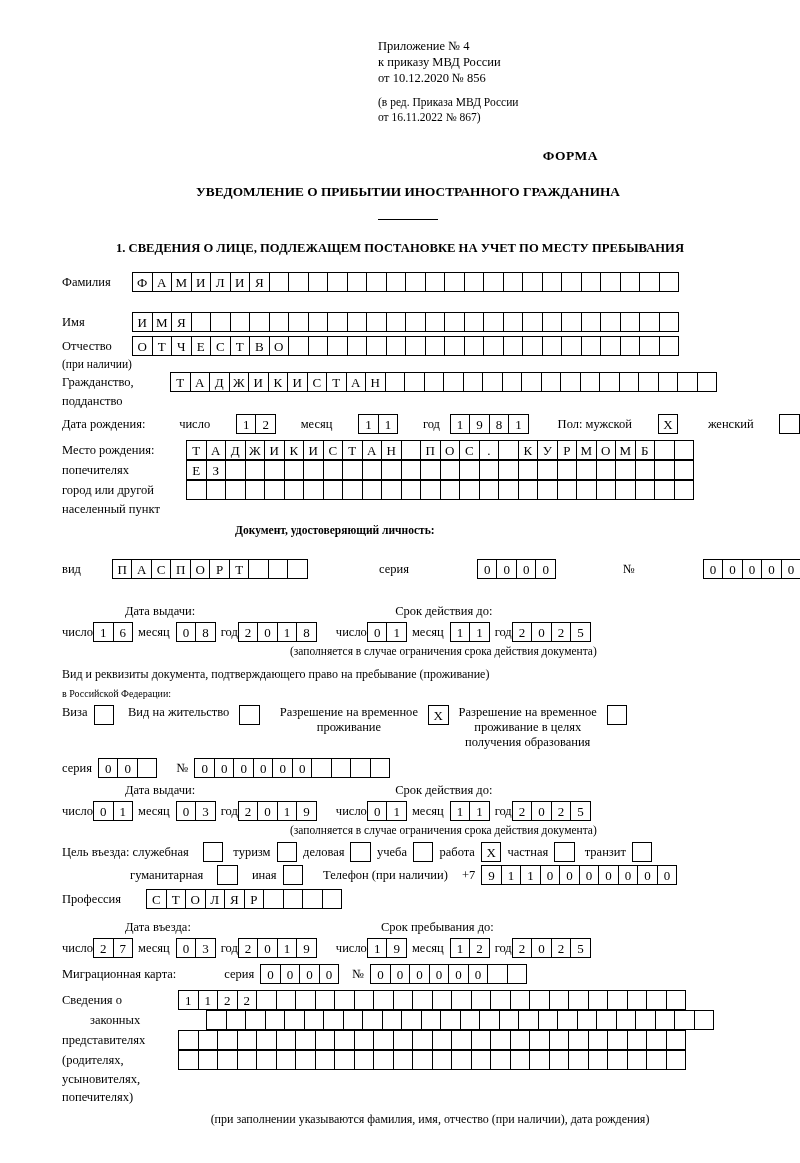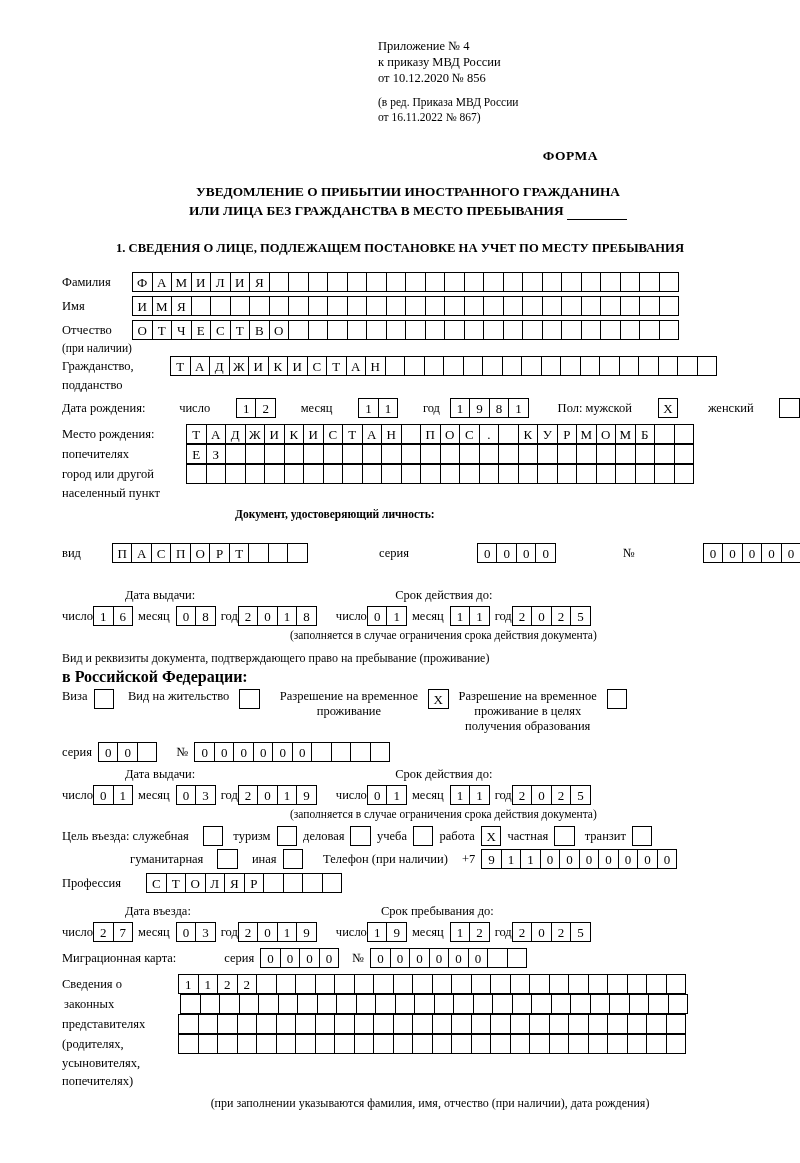--- a/index.html
+++ b/index.html
@@ -132,28 +132,28 @@
     <div class="blk2">
       <div>(в ред. Приказа МВД России</div>
       <div>от 16.11.2022 № 867)</div>
     </div>
   </div>
 
   <div class="forma">ФОРМА</div>
 
   <div class="title">
     <div>УВЕДОМЛЕНИЕ О ПРИБЫТИИ ИНОСТРАННОГО ГРАЖДАНИНА</div>
-    <div class="line2"><span>ИЛИ ЛИЦА БЕЗ ГРАЖДАНСТВА В МЕСТО ПРЕБЫВАНИЯ</span> <span class="ul"></span></div>
+    <div class="line2"> <span class="ul"></span></div>
   </div>
 
   <div class="section1">1. СВЕДЕНИЯ О ЛИЦЕ, ПОДЛЕЖАЩЕМ ПОСТАНОВКЕ НА УЧЕТ ПО МЕСТУ ПРЕБЫВАНИЯ</div>
 
   <div class="form">
 
-    <div class="row" style="margin-bottom:4px;">
+    <div class="row" style="margin-bottom:20px;">
       <div class="lbl" style="width:70px;margin-left:62px;">Фамилия</div>
       <div class="cells" id="surname-cells">
           <div class="cell">Ф</div>
           <div class="cell">А</div>
           <div class="cell">М</div>
           <div class="cell">И</div>
           <div class="cell">Л</div>
           <div class="cell">И</div>
           <div class="cell">Я</div>
           <div class="cell"></div>
@@ -510,21 +510,21 @@
         </div>
     </div>
     <div class="row" style="min-height:16px;margin-bottom:6px;">
       <div class="lbl small" style="margin-left:290px;">(заполняется в случае ограничения срока действия документа)</div>
     </div>
 
     <div class="row" style="min-height:18px;margin-bottom:1px;">
       <div class="lbl small" style="margin-left:62px;font-size:12px;">Вид и реквизиты документа, подтверждающего право на пребывание (проживание)</div>
     </div>
     <div class="row" style="min-height:18px;margin-bottom:3px;">
-      <div class="lbl" style="margin-left:62px;font-size:16px;font-weight:bold;">в Российской Федерации:</div>
+      <div class="lbl" style="margin-left:62px;font-size:10px;">в Российской Федерации:</div>
     </div>
 
     <div class="row" style="margin-bottom:0px;align-items:flex-start;">
       <div class="lbl" style="margin-left:62px;">Виза</div>
       <div class="spacer6"></div>
       <div class="box"></div>
       <div class="spacer14"></div>
       <div class="lbl">Вид на жительство</div>
       <div class="spacer10"></div>
       <div class="box"></div>
@@ -793,21 +793,21 @@
           <div class="cell"></div>
           <div class="cell"></div>
           <div class="cell"></div>
           <div class="cell"></div>
           <div class="cell"></div>
           <div class="cell"></div>
           <div class="cell"></div>
         </div>
     </div>
     <div class="row" style="margin-bottom:0px;">
-      <div class="lbl" style="width:116px;margin-left:64px;">законных</div>
+      <div class="lbl" style="width:116px;margin-left:90px;">законных</div>
       <div class="cells" id="legal-rep-cells-2">
           <div class="cell"></div>
           <div class="cell"></div>
           <div class="cell"></div>
           <div class="cell"></div>
           <div class="cell"></div>
           <div class="cell"></div>
           <div class="cell"></div>
           <div class="cell"></div>
           <div class="cell"></div>

